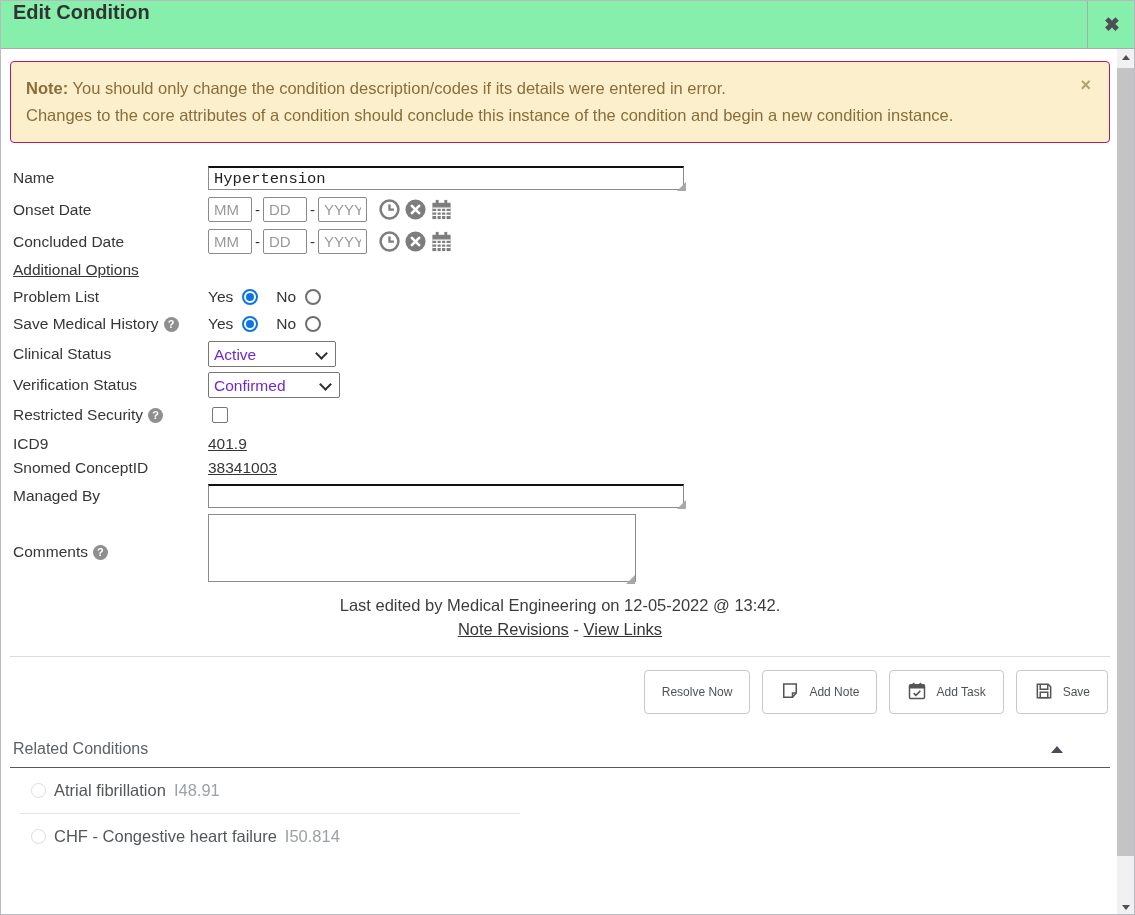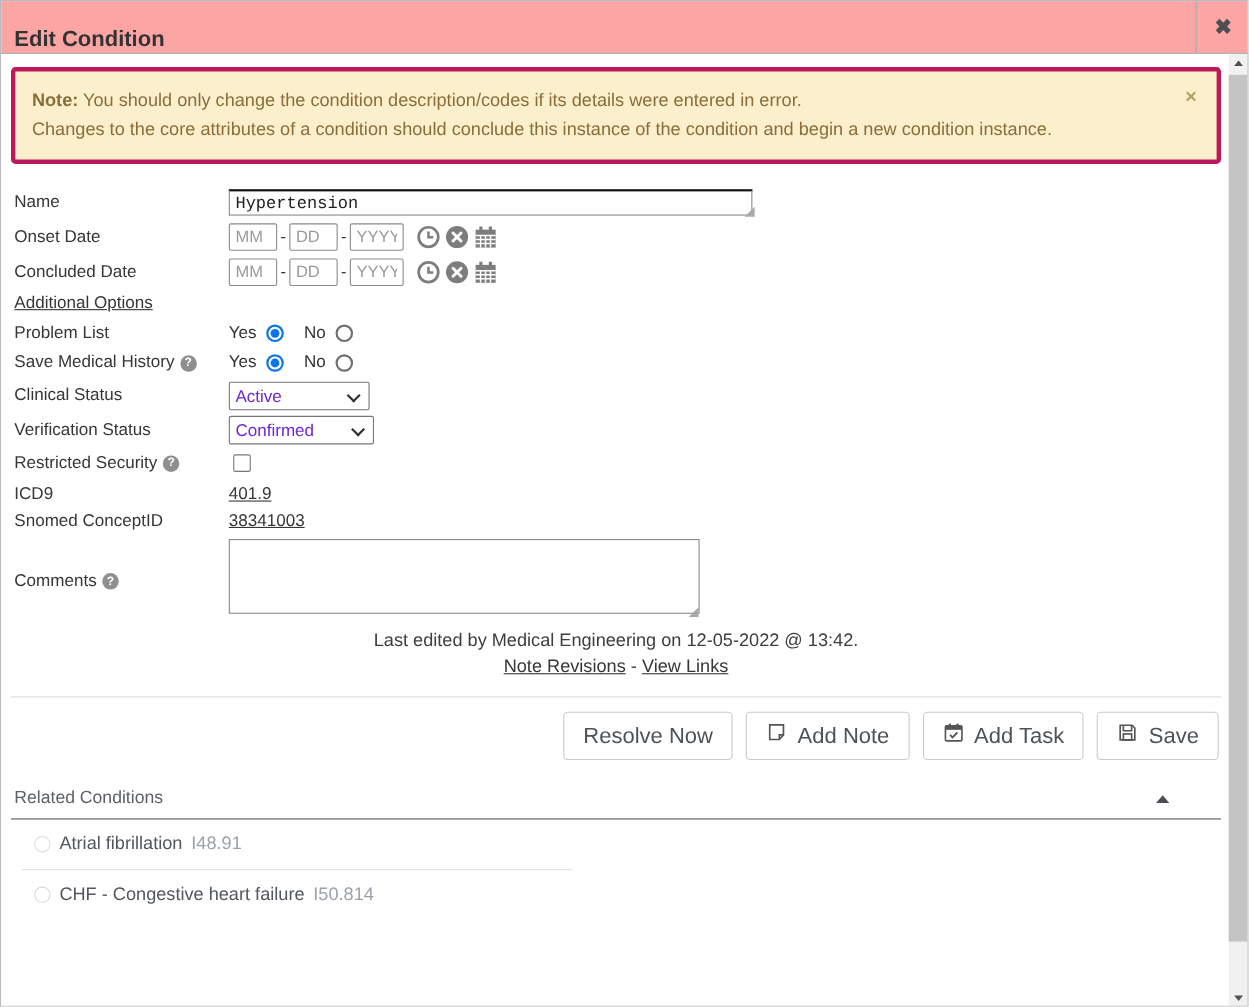--- a/index.html
+++ b/index.html
@@ -5,38 +5,38 @@
   * { margin:0; padding:0; box-sizing:border-box; }
   html,body { width:1135px; height:915px; }
   body {
     font-family:"Liberation Sans", sans-serif;
     background:#fff; color:#333; overflow:hidden;
     position:relative; border:1px solid #b9b9c0;
   }
   
   .dlg-header {
     position:absolute; top:0; left:0; width:1135px; height:48px;
-    background:#fca5a5; border-bottom:1px solid #a9a9b0;
-    display:flex; align-items:flex-end;
+    background:#86efac; border-bottom:1px solid #a9a9b0;
+    display:flex; align-items:flex-start;
   }
   .dlg-title { font-size:20px; font-weight:bold; color:#333; padding-left:12px; flex:1; }
   .dlg-close {
     width:49px; height:100%; border-left:1px solid #a9a9b0;
     display:flex; align-items:center; justify-content:center;
     font-size:19px; font-weight:bold; color:#4e4e55; cursor:pointer;
   }
   
   .dlg-body {
     position:absolute; top:48px; left:0; width:1118px; height:867px;
     background:#fff; padding:0 9px; overflow:hidden;
   }
   
   .note-banner {
     margin-top:12px; position:relative;
-    background:#fbf0cb; border:4px solid #be185d; border-radius:4px;
+    background:#fbf0cb; border:1px solid #be185d; border-radius:4px;
     padding:13px 44px 13px 15px;
     color:#8a6d3b; font-size:16.5px; line-height:27px;
   }
   .note-banner b { font-weight:bold; }
   .note-line2 { max-width:960px; }
   .note-dismiss {
     position:absolute; top:16px; right:18px; font-size:18px; font-weight:bold;
     color:#b3a269; cursor:pointer; line-height:14px;
   }
   
@@ -105,21 +105,21 @@
   
   .last-edited { text-align:center; font-size:16.5px; color:#3d3d3d; margin-top:10px; }
   .view-row { text-align:center; font-size:16.5px; color:#3d3d3d; margin-top:5px; }
   .view-link { color:#363636; text-decoration:underline; cursor:pointer; }
   .divider { border:none; border-top:1px solid #ddd; margin-top:17px; }
   
   .btn-row { display:flex; justify-content:flex-end; gap:12px; margin-top:13px; padding-right:2px; }
   .btn {
     display:inline-flex; align-items:center; gap:9px; background:#fff;
     border:1px solid #c9c9c9; border-radius:4px; padding:12px 17px; height:44px;
-    font-family:"Liberation Sans",sans-serif; font-size:20px; color:#4d5257; cursor:pointer;
+    font-family:"Liberation Sans",sans-serif; font-size:12px; color:#4d5257; cursor:pointer;
   }
   .btn svg { flex:none; }
   
   .related { margin-top:26px; }
   .related-header { display:flex; align-items:center; justify-content:space-between; padding:0 2px 0 3px; }
   .related-title { font-size:16px; font-weight:normal; color:#5d6166; }
   .caret-up { width:0; height:0; border-left:6px solid transparent; border-right:6px solid transparent;
     border-bottom:7px solid #4c4c55; cursor:pointer; margin-right:45px; }
   .related-rule { border:none; border-top:1px solid #55595c; margin-top:9px; }
   .rel-item { display:flex; align-items:center; gap:8px; padding:13px 0 13px 21px; cursor:pointer; }
@@ -295,20 +295,27 @@
       <div class="flabel">ICD9</div>
       <a class="link-plain">401.9</a>
     </div>
 
 
     <div class="frow mb7">
       <div class="flabel">Snomed ConceptID</div>
       <a class="link-plain">38341003</a>
     </div>
 
+    <div class="frow mb6">
+      <div class="flabel">Managed By</div>
+      <span class="text-input-wrap">
+        <input class="text-input" type="text" value="" style="">
+        <span class="grip"></span>
+      </span>
+    </div>
 
     <div class="frow frow-top">
       <div class="flabel" style="margin-top:4px;">
         <span>Comments</span>
         <span class="help-icon">?</span>
       </div>
       <span class="ta-wrap">
         <textarea class="comments-ta" style=""></textarea>
         <span class="ta-grip"></span>
       </span>

